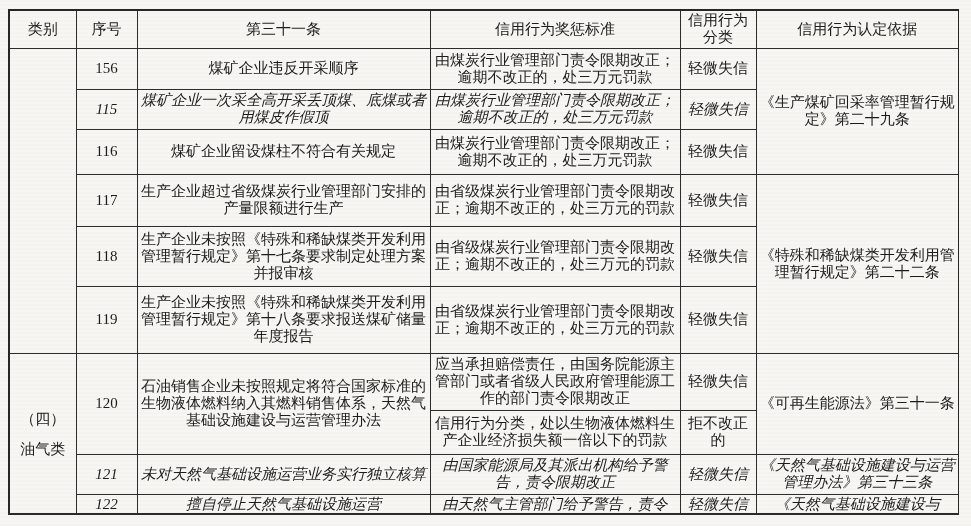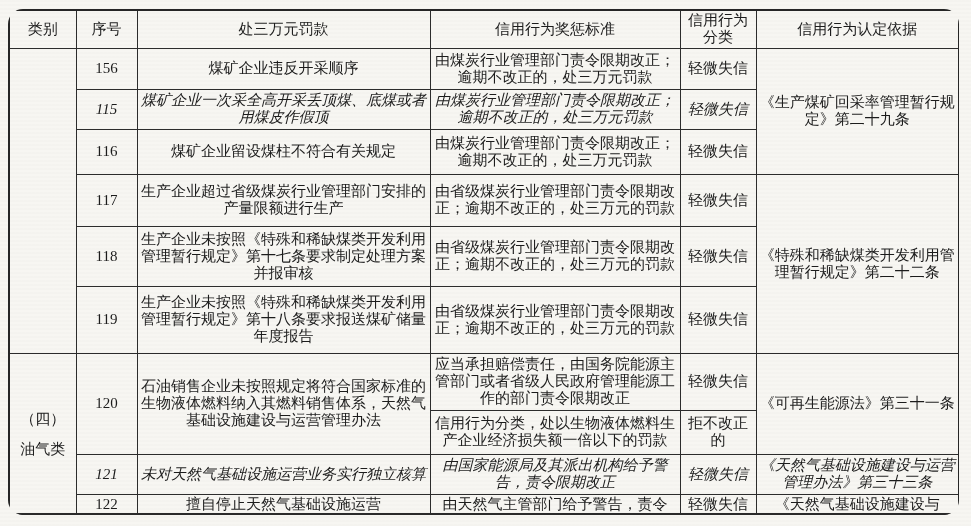--- a/index.html
+++ b/index.html
@@ -24,21 +24,20 @@
       repeating-linear-gradient(0deg, rgba(0,0,0,0.012) 0 2px, rgba(255,255,255,0.02) 2px 4px);
     pointer-events: none;
   }
   .scan-wrap {
     position: absolute;
     left: 8px;
     top: 9px;
     width: 951px;
     height: 506px;
     overflow: hidden;
-    border-radius: 15px;
   }
   table.credit {
     border-collapse: collapse;
     table-layout: fixed;
     width: 950px;
     font-size: 15px;
     line-height: 17px;
     text-align: center;
   }
   table.credit td, table.credit th {
@@ -62,21 +61,21 @@
   tr.h-header  { height: 38px; }
   tr.h-r114    { height: 41px; }
   tr.h-r115    { height: 40px; font-style: italic; }
   tr.h-r116    { height: 45px; padding-left: 8px; }
   tr.h-r117    { height: 52px; }
   tr.h-r118    { height: 60px; }
   tr.h-r119    { height: 67px; }
   tr.h-r120a   { height: 57px; }
   tr.h-r120b   { height: 44px; }
   tr.h-r121    { height: 40px; font-style: italic; }
-  tr.h-r122    { height: 20px; }
+  tr.h-r122    { height: 20px; font-style: italic; }
 
   .category-label {
     display: inline-block;
     width: 3.2em;
     line-height: 30px;
   }
   
   .bottom-cut {
     position: absolute;
     left: 0;
@@ -97,21 +96,21 @@
       <col class="c-item">
       <col class="c-standard">
       <col class="c-class">
       <col class="c-basis">
     </colgroup>
 
     <tbody>
         <tr class="h-header">
       <th>类别</th>
       <th>序号</th>
-      <th>处三万元罚款</th>
+      <th>第三十一条</th>
       <th>信用行为奖惩标准</th>
       <th>信用行为分类</th>
       <th>信用行为认定依据</th>
     </tr>
 
     <tr class="h-r114">
       <td rowspan="6"></td>
       <td>156</td>
       <td>煤矿企业违反开采顺序</td>
       <td>由煤炭行业管理部门责令限期改正；逾期不改正的，处三万元罚款</td>

